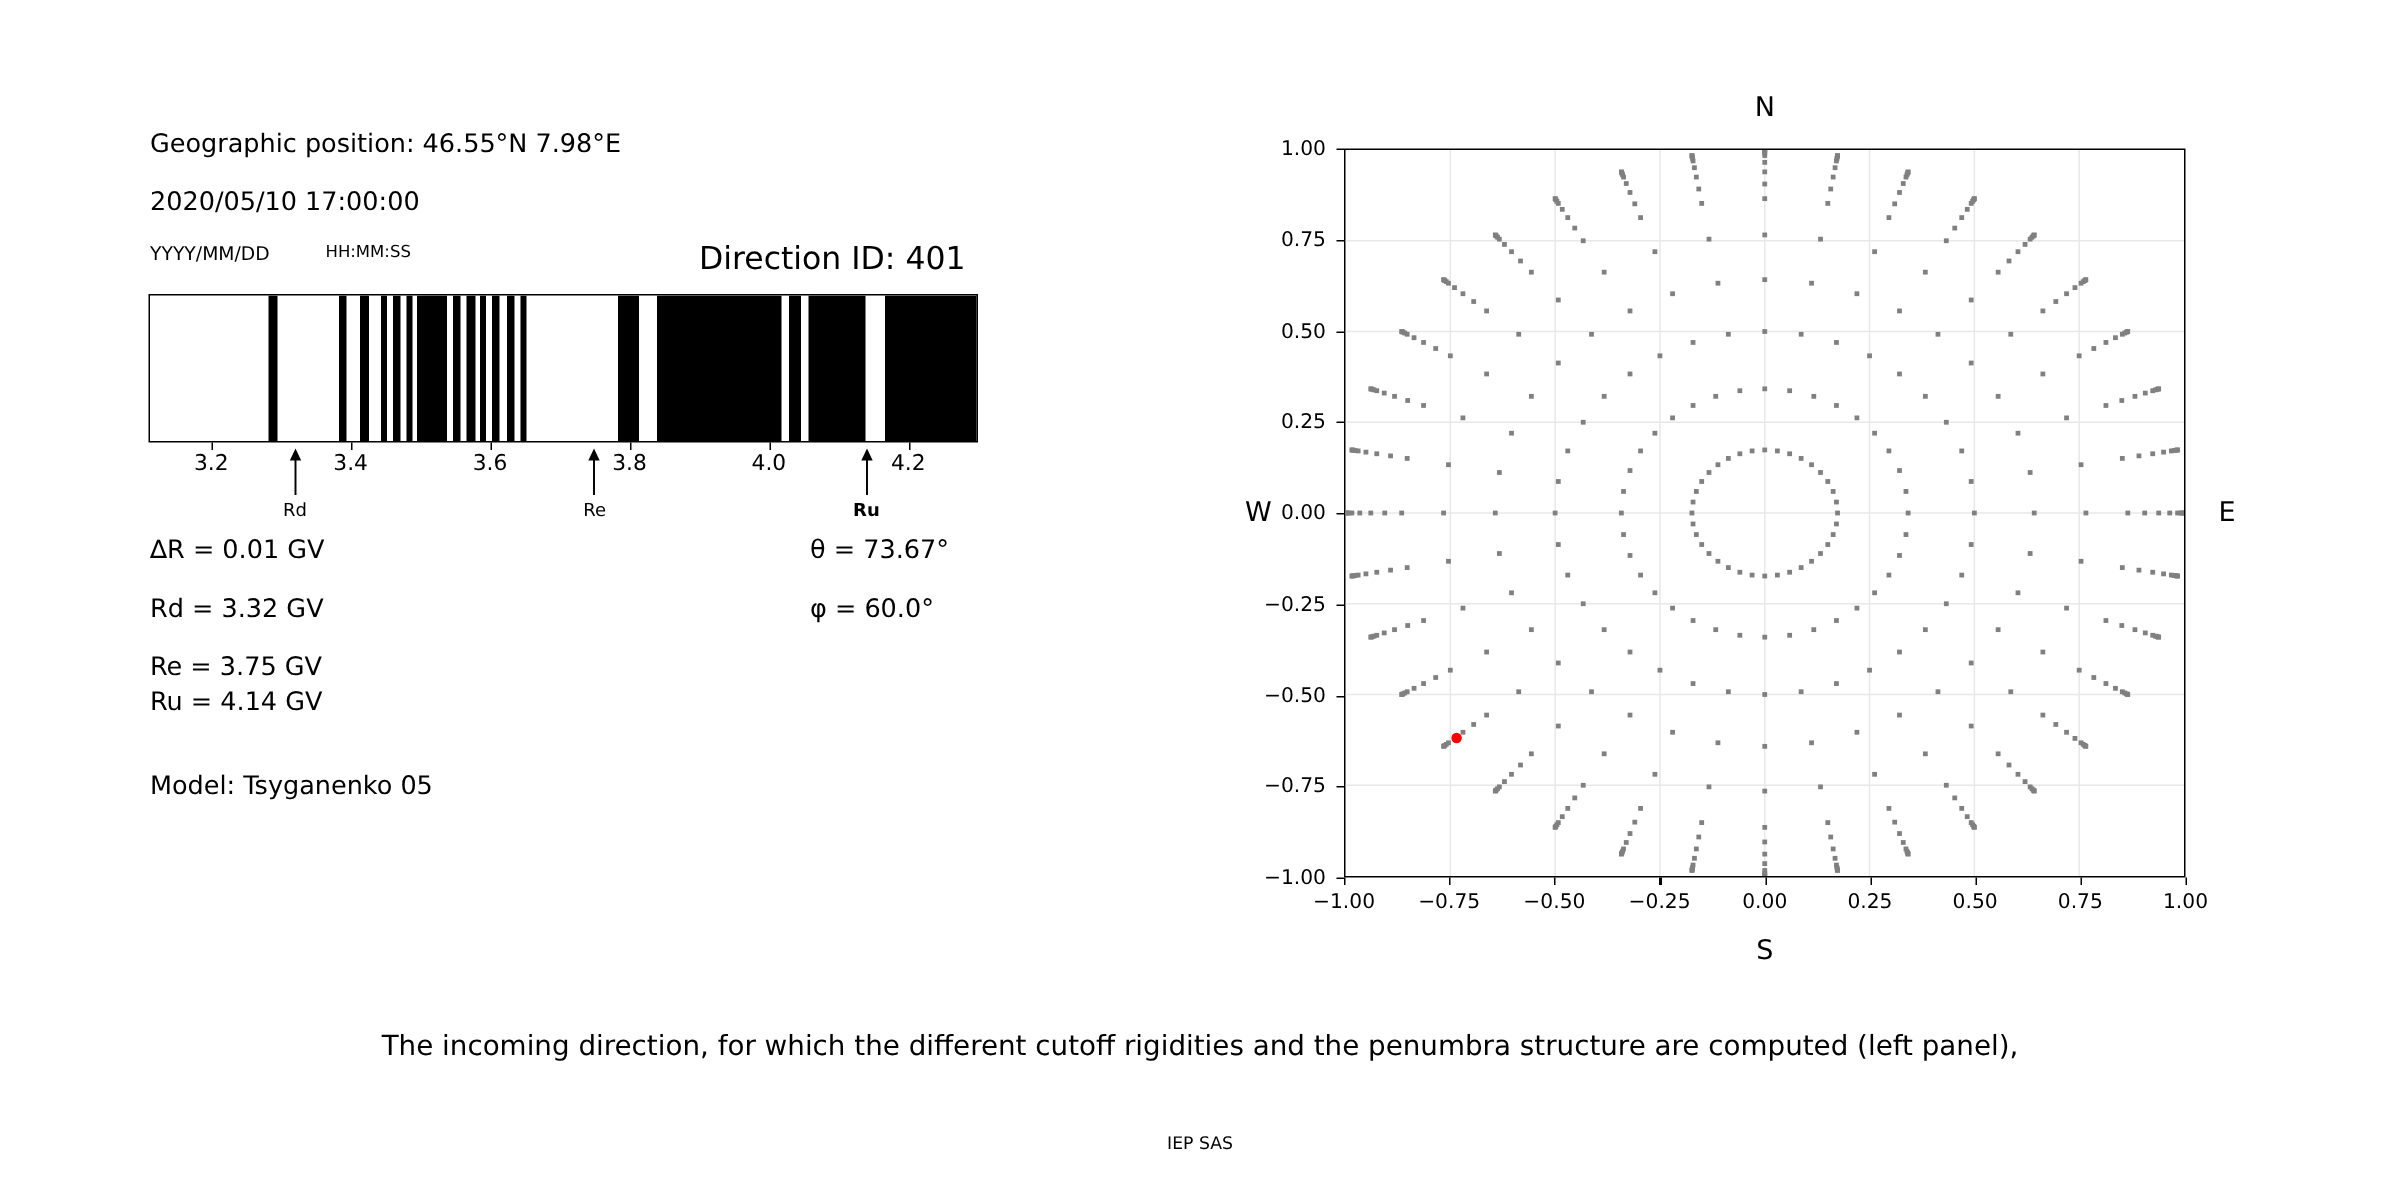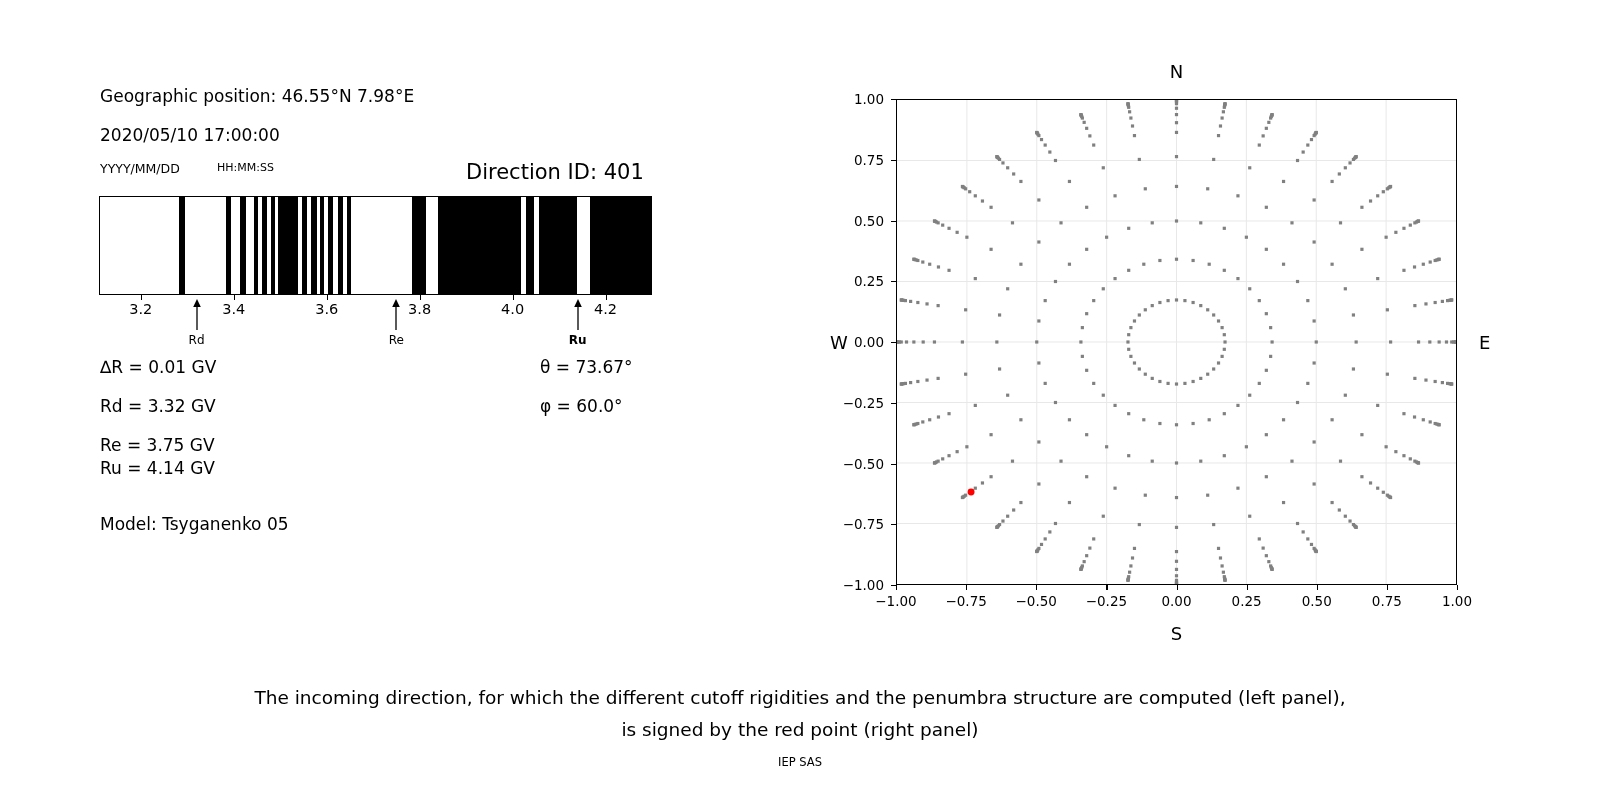--- a/index.html
+++ b/index.html
@@ -816,16 +816,15 @@
     <div class="ax-tick-x" style="left: 657px; top: 585px;"></div>
     <div class="ax-tick-label-x" style="left: 657px; top: 593px;">1.00</div>
     <div class="compass" style="left: 376.5px; top: 61px; transform: translateX(-50%);">N</div>
     <div class="compass" style="left: 376.5px; top: 623px; transform: translateX(-50%);">S</div>
     <div class="compass" style="left: 30px; top: 342px; transform: translateY(-50%);">W</div>
     <div class="compass" style="left: 679px; top: 342px; transform: translateY(-50%);">E</div>
   </div>
 
 <div id="caption">
   <div>The incoming direction, for which the different cutoff rigidities and the penumbra structure are computed (left panel),</div>
-  <div>is signed by the red point (right panel)</div>
 </div>
 
 <div id="footer-credit">IEP SAS</div>
 
 </body></html>

